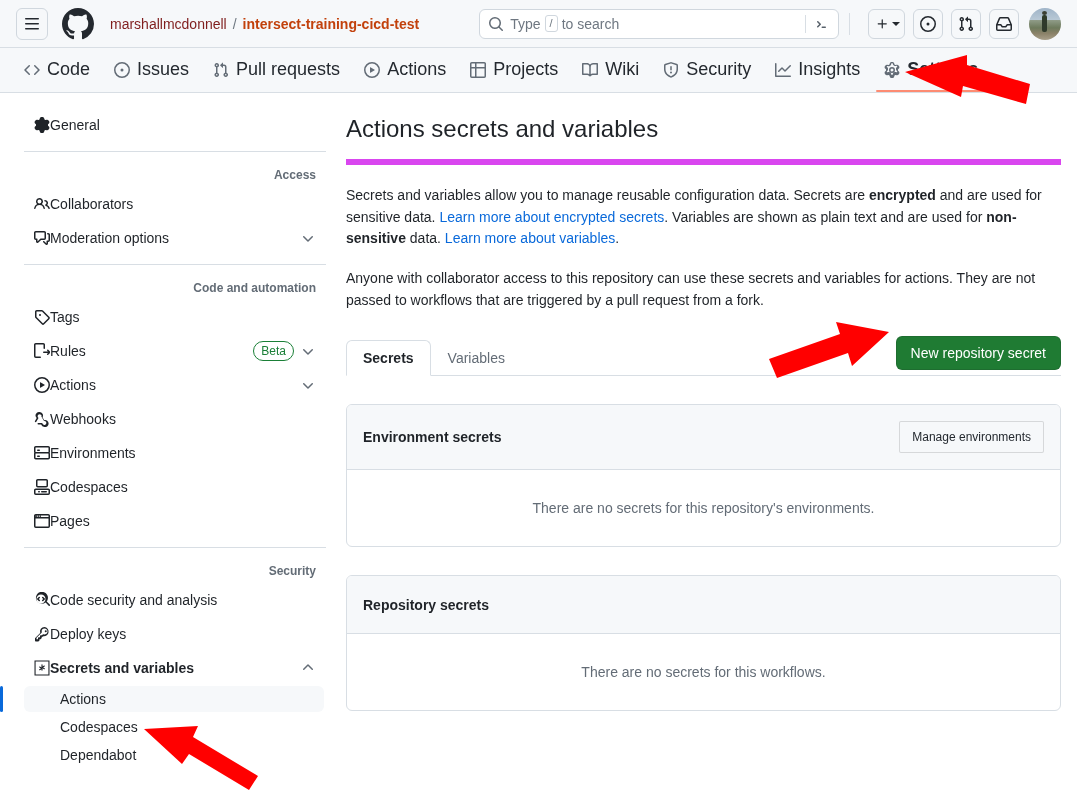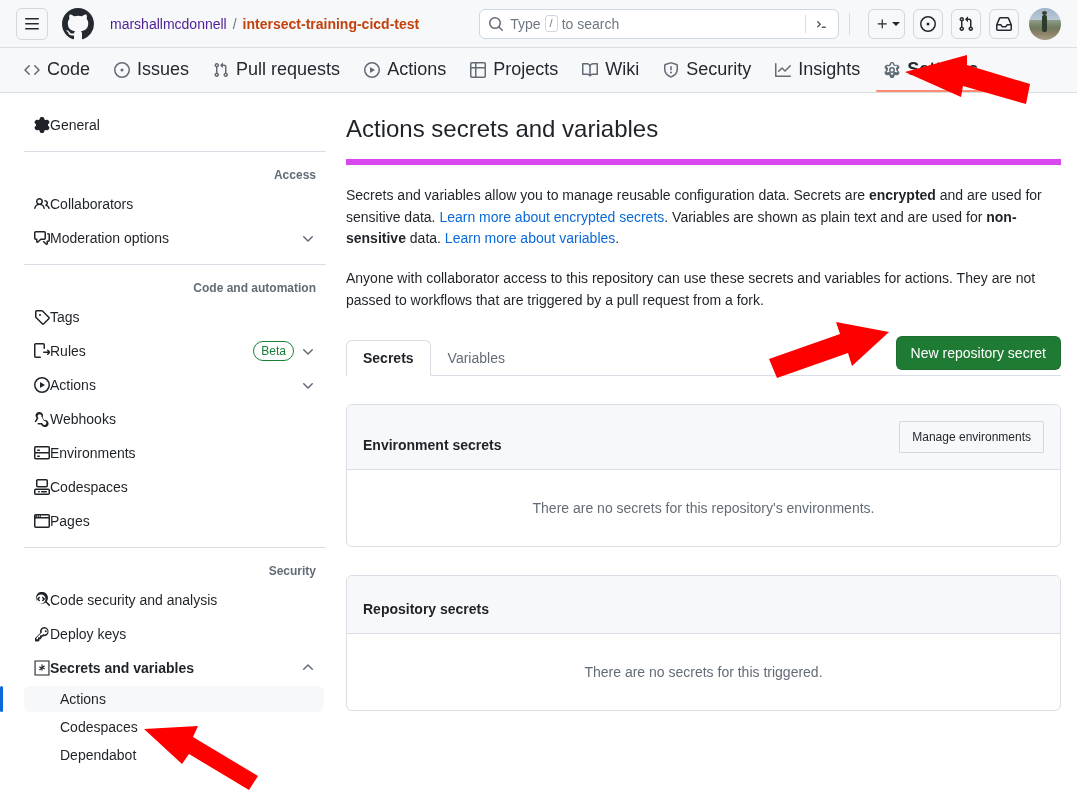--- a/index.html
+++ b/index.html
@@ -33,21 +33,21 @@
     flex: none;
   }
   .hamburger svg { display: block; }
   .gh-logo { margin-left: 14px; display: flex; align-items: center; flex: none; }
   .breadcrumb {
     margin-left: 16px;
     display: flex; align-items: center;
     font-size: 14px;
     white-space: nowrap;
   }
-  .breadcrumb .owner { color: #4c1d95; text-decoration: none; }
+  .breadcrumb .owner { color: #7f1d1d; text-decoration: none; }
   .breadcrumb .sep { color: #6e7781; margin: 0 6px; }
   .breadcrumb .repo { color: #c2410c; font-weight: bold; text-decoration: none; }
 
   .search-wrap {
     margin-left: 60px;
     flex: none;
     width: 360px;
     height: 30px;
     border: 1px solid #d0d7de;
     border-radius: 6px;
@@ -297,21 +297,21 @@
     border: 1px solid #d8dee4;
     border-radius: 6px;
     margin-top: 28px;
     overflow: hidden;
     background: #ffffff;
   }
   .box-header {
     background: #f6f8fa;
     padding: 16px;
     display: flex;
-    align-items: flex-end;
+    align-items: center;
     justify-content: space-between;
     border-bottom: 1px solid #d8dee4;
     min-height: 58px;
   }
   .box-title { font-size: 14px; font-weight: bold; color: #1f2328; }
   .btn-outline {
     background: #f6f8fa;
     border: 1px solid rgba(31,35,40,0.15);
     border-radius: 2px;
     padding: 5px 12px;
@@ -690,21 +690,21 @@
         <span class="box-title">Environment secrets</span>
         <button class="btn-outline">Manage environments</button>
       </div>
       <div class="box-body">There are no secrets for this repository's environments.</div>
     </div>
 
     <div class="box">
       <div class="box-header">
         <span class="box-title">Repository secrets</span>
       </div>
-      <div class="box-body">There are no secrets for this triggered.</div>
+      <div class="box-body">There are no secrets for this workflows.</div>
     </div>
 
   </div>
 </div>
 
 <svg class="arrow-layer" viewBox="0 0 1077 790">
 
   <polygon fill="#ff0000" points="905,72 967,55 967,65 1030,84 1026,104 963,86 961,97"></polygon>
 
   <polygon fill="#ff0000" points="889,332 836,322 840,334 769,359 777,378 848,353 852,366"></polygon>

